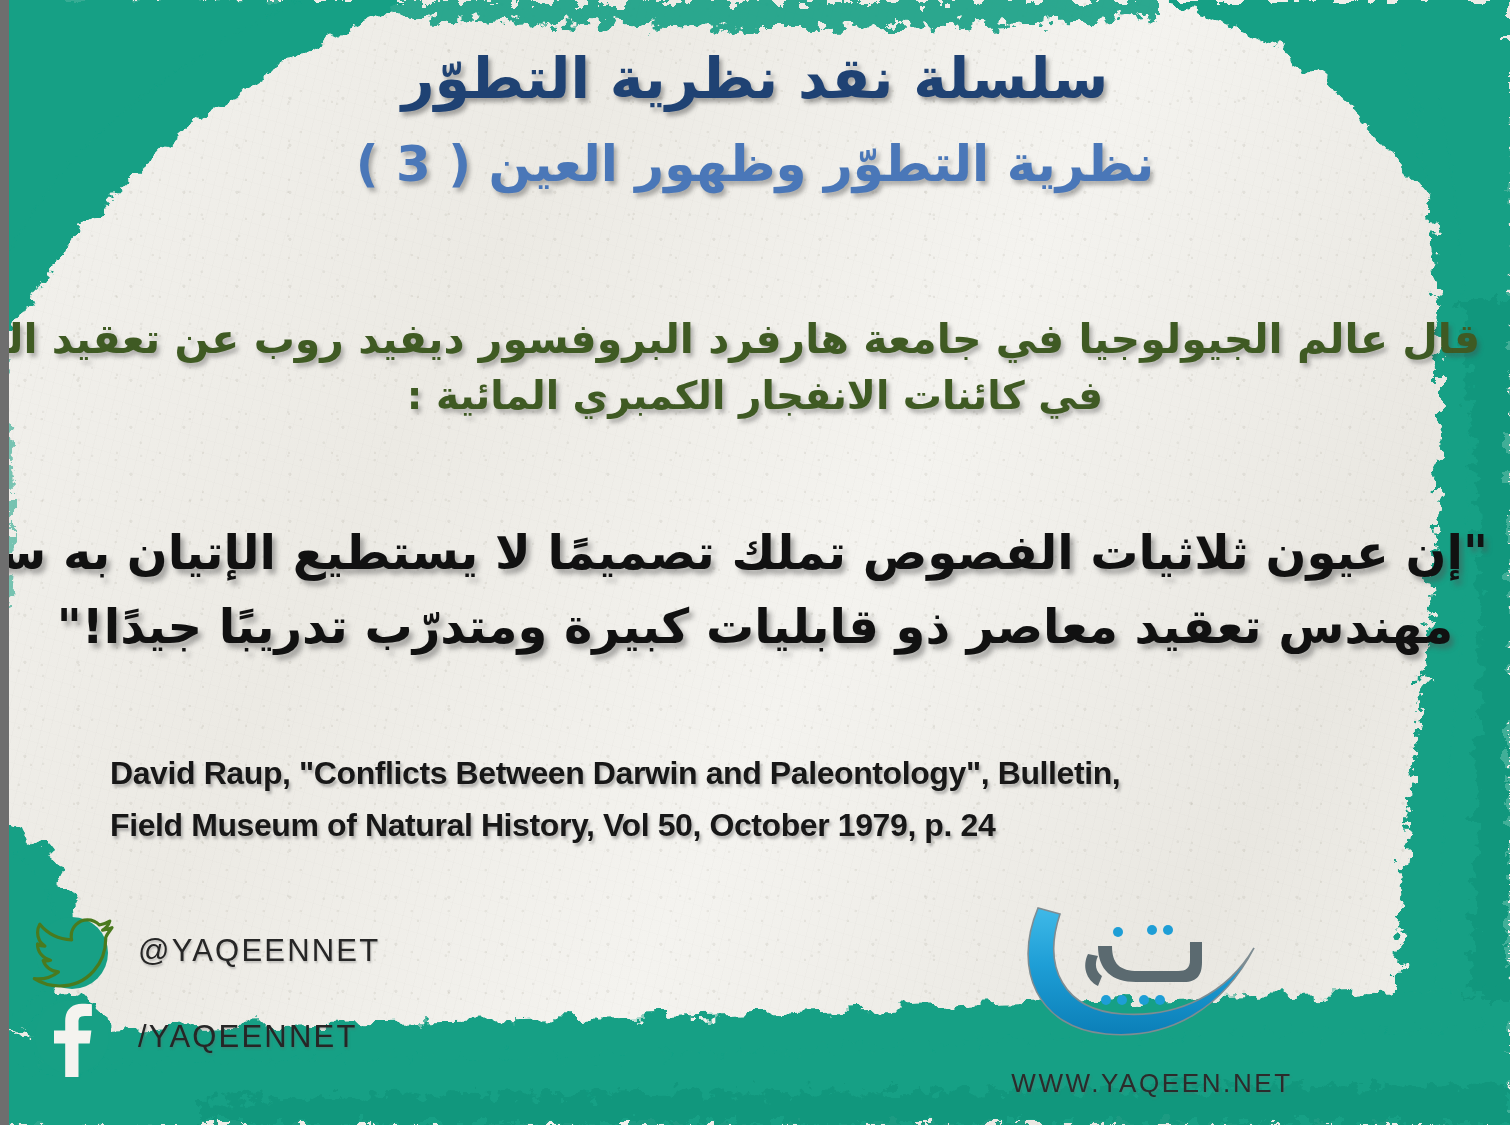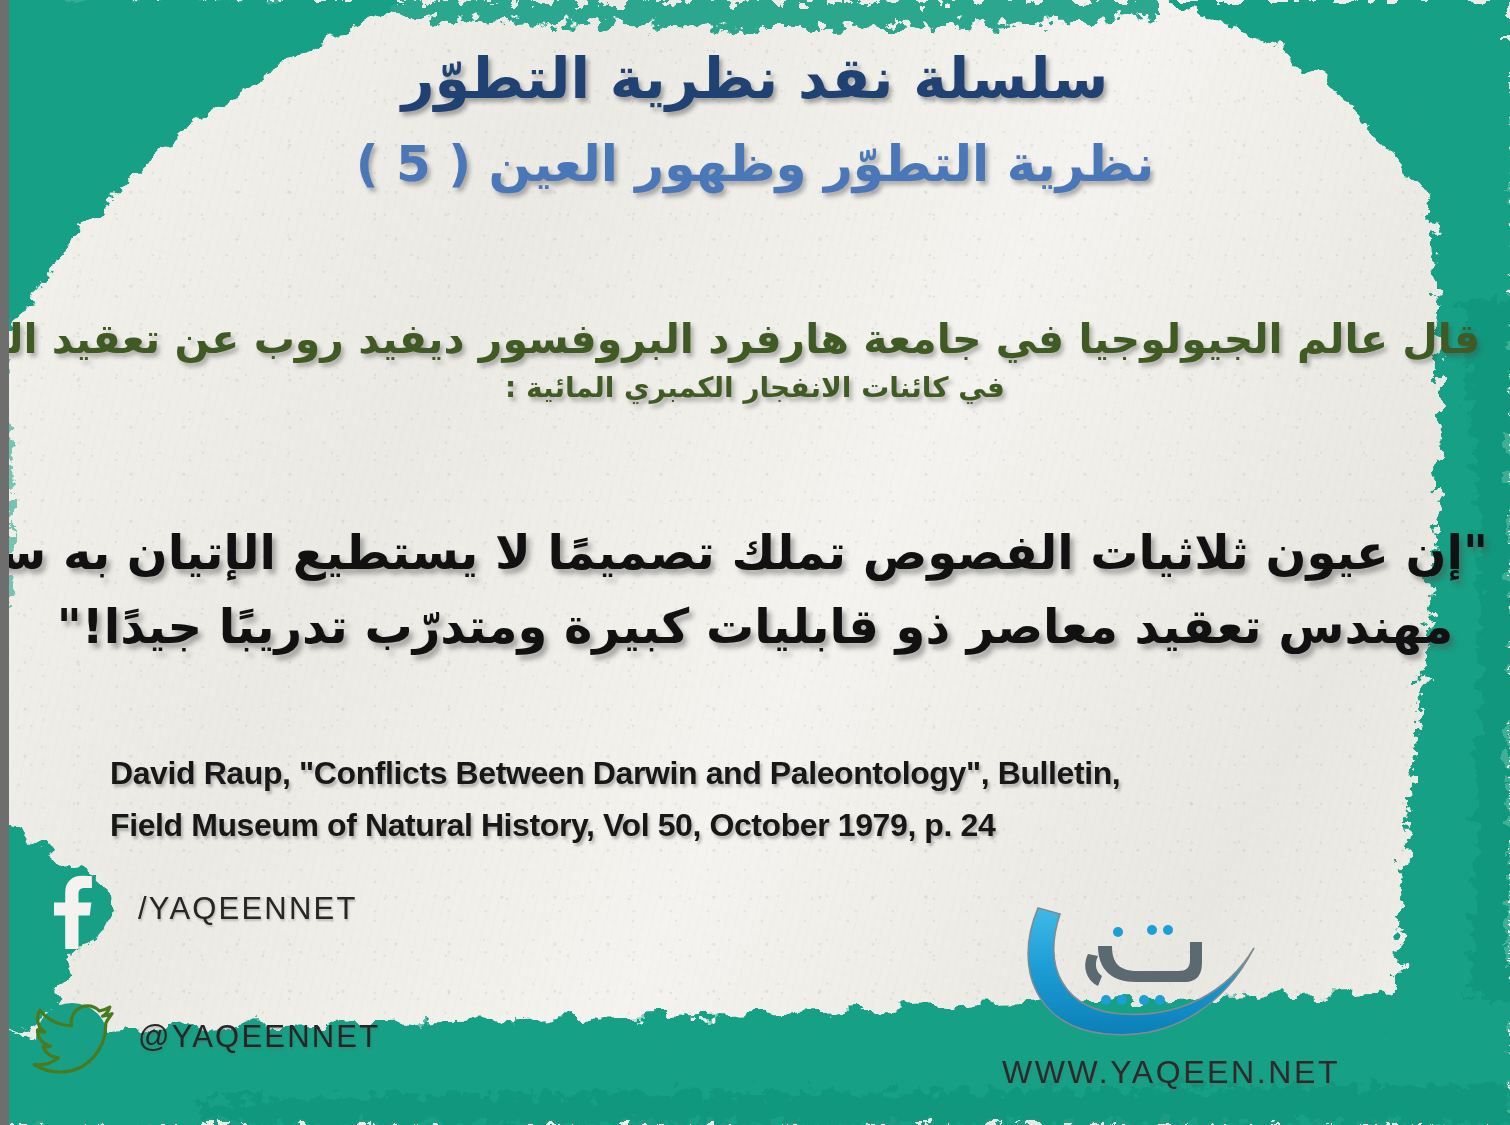--- a/index.html
+++ b/index.html
@@ -80,21 +80,21 @@
   .intro-line{
     font-family:"DejaVu Sans", sans-serif;
     font-size:41px;font-weight:bold;
     color:#3f5a23;
     letter-spacing:-1.5px;
     text-shadow:3px 4px 4px rgba(70,70,70,.38);
     line-height:1.42;
     margin:0;
     white-space:nowrap;
   }
-  .intro-line.l2{font-size:28px;}
+  .intro-line.l2{font-size:39px;}
 
   .quote-block{
     position:absolute;left:22px;right:22px;top:515px;
     direction:rtl;text-align:center;
   }
   .quote-line{
     font-family:"DejaVu Sans", sans-serif;
     font-size:48px;font-weight:bold;
     color:#111111;
     letter-spacing:-1px;
@@ -133,22 +133,22 @@
     white-space:nowrap;
   }
 
   
   .logo{
     position:absolute;left:1002px;top:900px;z-index:40;
     width:300px;text-align:center;
   }
   .logo-url{
     font-family:"Liberation Sans", sans-serif;
-    font-size:32px;font-weight:400;color:#2b2b2b;
-    letter-spacing:2.6px;margin-top:0;
+    font-size:26px;font-weight:400;color:#2b2b2b;
+    letter-spacing:2.6px;margin-top:14px;
     text-shadow:1px 2px 2px rgba(110,110,110,.3);
   }
 </style>
 </head>
 <body>
 
 <div class="poster">
 
   <div class="paper"></div>
   <div class="paper-fibers"></div>
@@ -195,68 +195,68 @@
       <path filter="url(#rough2)" d="M200,1100 C600,1090 1000,1094 1510,1082 L1510,1125 L200,1125 Z"></path>
     </g>
   </svg>
 
   <div class="left-gutter"></div>
 
   <div class="content">
 
     <div class="title-block">
       <div class="title-1">سلسلة نقد نظرية التطوّر</div>
-      <div class="title-2">نظرية التطوّر وظهور العين ( 5 )</div>
+      <div class="title-2">نظرية التطوّر وظهور العين ( 3 )</div>
     </div>
 
     <div class="intro-block">
       <div class="intro-line l1">قال عالم الجيولوجيا في جامعة هارفرد البروفسور ديفيد روب عن تعقيد العين</div>
       <div class="intro-line l2">في كائنات الانفجار الكمبري المائية :</div>
     </div>
 
     <div class="quote-block">
       <div class="quote-line">"إن عيون ثلاثيات الفصوص تملك تصميمًا لا يستطيع الإتيان به سوى</div>
       <div class="quote-line">مهندس تعقيد معاصر ذو قابليات كبيرة ومتدرّب تدريبًا جيدًا!"</div>
     </div>
 
     <div class="citation-block">
       <div class="citation-line">David Raup, "Conflicts Between Darwin and Paleontology", Bulletin,</div>
       <div class="citation-line">Field Museum of Natural History, Vol 50, October 1979, p. 24</div>
     </div>
 
   </div>
 
   <div class="social">
+
+    <div class="social-row tw">
+      <span class="social-icon">
+        <svg width="96" height="96" viewBox="0 0 96 96">
+          <circle cx="48" cy="50" r="36" fill="#17a085"></circle>
+          <path fill="none" stroke="#4a7a1e" stroke-width="3.2" stroke-linejoin="round" d="M88 24.6c-2.9 1.3-6.1 2.2-9.4 2.6 3.4-2 6-5.2 7.2-9.1-3.2 1.9-6.7 3.2-10.4 3.9
+                   -3-3.2-7.2-5.1-11.9-5.1-9 0-16.3 7.3-16.3 16.3 0 1.3.1 2.5.4 3.7C34.1 36.2 23.1 30.3 15.8 21.3
+                   c-1.4 2.4-2.2 5.2-2.2 8.2 0 5.7 2.9 10.7 7.3 13.6-2.7-.1-5.2-.8-7.4-2.1v.2c0 7.9 5.6 14.5 13.1 16
+                   -1.4.4-2.8.6-4.3.6-1 0-2.1-.1-3.1-.3 2.1 6.5 8.1 11.2 15.2 11.4-5.6 4.4-12.6 7-20.2 7-1.3 0-2.6-.1-3.9-.2
+                   7.2 4.6 15.8 7.3 25 7.3 30 0 46.4-24.9 46.4-46.4 0-.7 0-1.4 0-2.1C83 30.8 85.8 27.9 88 24.6z"></path>
+        </svg>
+      </span>
+      <span class="social-handle">@YAQEENNET</span>
+    </div>
 
     <div class="social-row fb">
       <span class="social-icon">
         <svg width="96" height="96" viewBox="0 0 96 96">
           <g filter="url(#rough)">
             <circle cx="48" cy="48" r="40" fill="#17a085"></circle>
           </g>
           <circle cx="48" cy="48" r="37" fill="#17a085"></circle>
           <path fill="#f4f3ef" d="M54.5 88V54.5h11.2l1.7-13H54.5v-8.3c0-3.8 1-6.3 6.5-6.3h6.9V15.3
                    c-1.2-.2-5.3-.5-10-.5-9.9 0-16.7 6-16.7 17.1v9.6H30v13h11.2V88z"></path>
         </svg>
       </span>
       <span class="social-handle">/YAQEENNET</span>
-    </div>
-
-    <div class="social-row tw">
-      <span class="social-icon">
-        <svg width="96" height="96" viewBox="0 0 96 96">
-          <circle cx="48" cy="50" r="36" fill="#17a085"></circle>
-          <path fill="none" stroke="#4a7a1e" stroke-width="3.2" stroke-linejoin="round" d="M88 24.6c-2.9 1.3-6.1 2.2-9.4 2.6 3.4-2 6-5.2 7.2-9.1-3.2 1.9-6.7 3.2-10.4 3.9
-                   -3-3.2-7.2-5.1-11.9-5.1-9 0-16.3 7.3-16.3 16.3 0 1.3.1 2.5.4 3.7C34.1 36.2 23.1 30.3 15.8 21.3
-                   c-1.4 2.4-2.2 5.2-2.2 8.2 0 5.7 2.9 10.7 7.3 13.6-2.7-.1-5.2-.8-7.4-2.1v.2c0 7.9 5.6 14.5 13.1 16
-                   -1.4.4-2.8.6-4.3.6-1 0-2.1-.1-3.1-.3 2.1 6.5 8.1 11.2 15.2 11.4-5.6 4.4-12.6 7-20.2 7-1.3 0-2.6-.1-3.9-.2
-                   7.2 4.6 15.8 7.3 25 7.3 30 0 46.4-24.9 46.4-46.4 0-.7 0-1.4 0-2.1C83 30.8 85.8 27.9 88 24.6z"></path>
-        </svg>
-      </span>
-      <span class="social-handle">@YAQEENNET</span>
     </div>
 
   </div>
 
   <div class="logo">
     <svg width="300" height="150" viewBox="0 0 300 150">
       <defs>
         <linearGradient id="crescentGrad" x1="0" y1="0" x2="0" y2="1">
           <stop offset="0%" stop-color="#3fb9e8"></stop>
           <stop offset="45%" stop-color="#1e9ed6"></stop>

